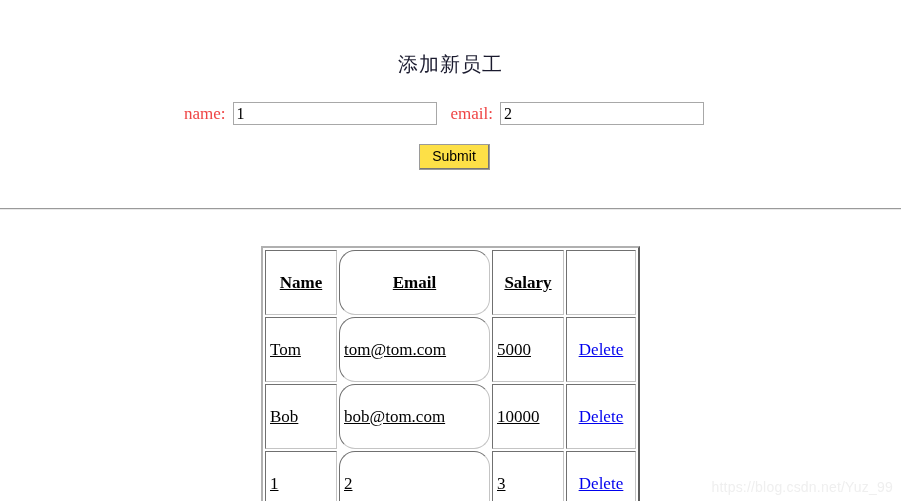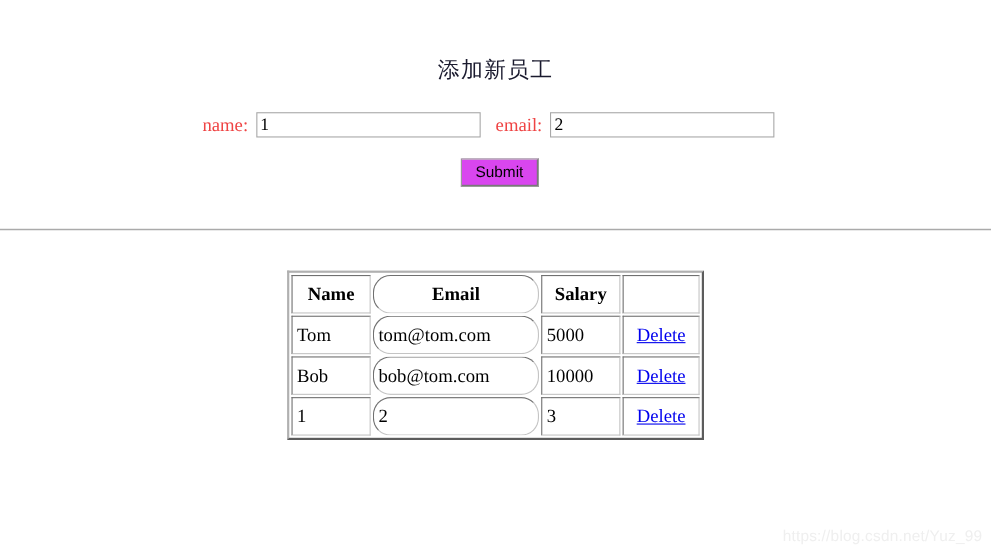--- a/index.html
+++ b/index.html
@@ -67,21 +67,21 @@
   
   .submit-wrap {
     margin-top: 19px;
     text-align: center;
     padding-left: 8px;
   }
   .submit-button {
     font-family: "Liberation Sans", "DejaVu Sans", sans-serif;
     font-size: 14px;
     color: #000000;
-    background: #d946ef;
+    background: #fde047;
     border-top: 1px solid #ffffff;
     border-left: 1px solid #ffffff;
     border-right: 2px solid #767676;
     border-bottom: 2px solid #767676;
     padding: 3px 12px 4px 12px;
     cursor: pointer;
     line-height: 16px;
     outline: 1px solid #9a9a9a;
     outline-offset: -1px;
   }
@@ -109,25 +109,26 @@
     background: #ffffff;
     width: 356px;
     table-layout: fixed;
   }
   table.employee-table th,
   table.employee-table td {
     border: 1px inset #c4c4c4;
     font-family: "Liberation Serif", "DejaVu Serif", serif;
     font-size: 17px;
     height: 31px;
-    padding: 1px 4px;
+    padding: 16px 4px;
     color: #000000;
     vertical-align: middle;
     overflow: hidden;
     white-space: nowrap;
+    text-decoration: underline;
   }
   table.employee-table th {
     font-weight: bold;
     text-align: center;
   }
   table.employee-table td {
     text-align: left;
   }
   table.employee-table td.action-cell {
     text-align: center;

